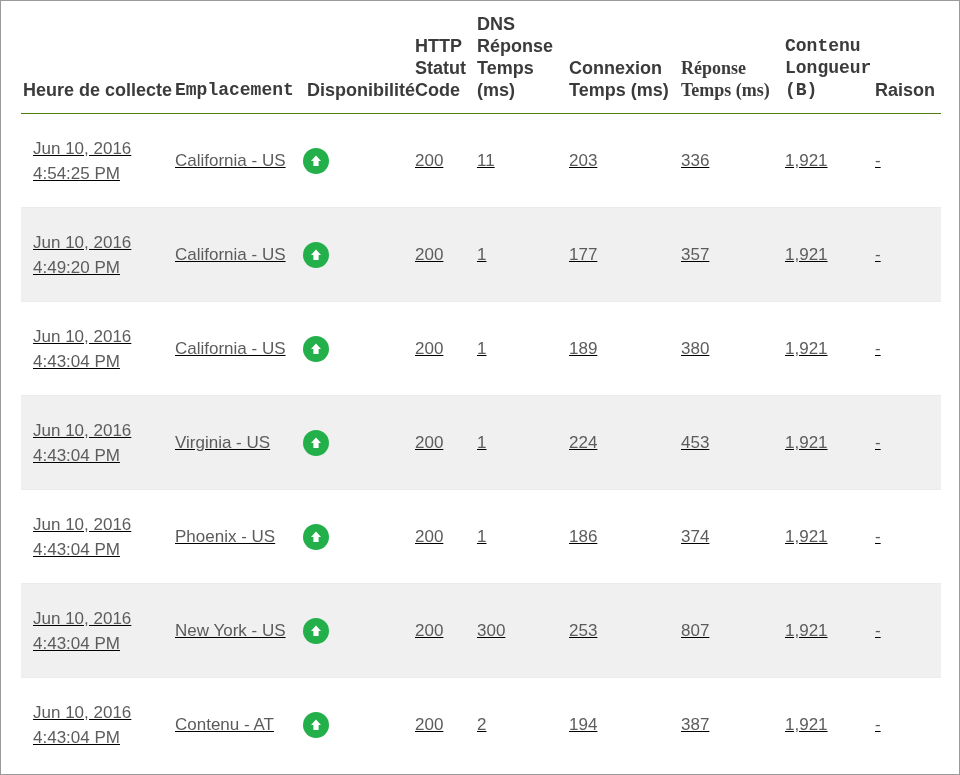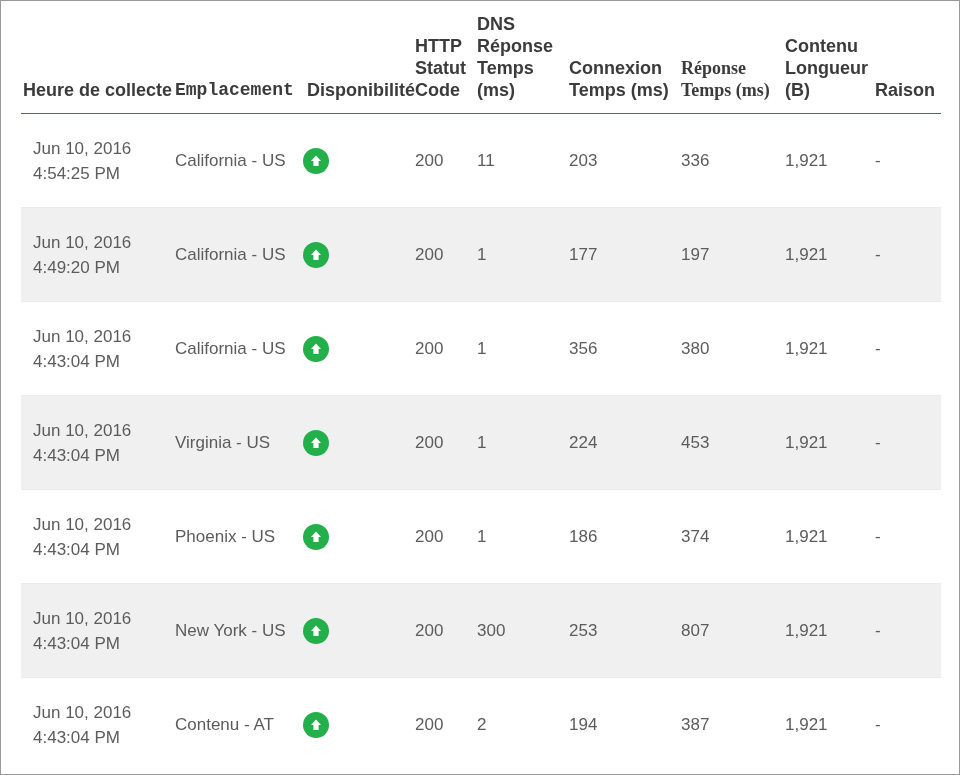--- a/index.html
+++ b/index.html
@@ -46,26 +46,27 @@
   thead tr {
     height: 108px;
   }
   th.c-time      { width: 152px; padding-left: 2px; }
   th.c-location  { width: 128px; font-family: Liberation Mono, monospace; }
   th.c-avail     { width: 112px; text-align: right; }
   th.c-http      { width: 62px; margin-left: 36px;  }
   th.c-dns       { width: 92px;  }
   th.c-conn      { width: 112px; }
   th.c-resp      { width: 104px; font-family: Liberation Serif, serif; }
-  th.c-content   { width: 90px;  }
+  th.c-content   { width: 90px; font-family: Liberation Mono, monospace;  }
   th.c-reason    { width: 66px;  }
 
   
   tbody tr {
     height: 94px;
+    text-decoration: underline;
   }
   tbody tr.alt td {
     background: #f0f0f0;
   }
   tbody td {
     font-size: 17px;
     color: #5c5c5c;
     vertical-align: middle;
     padding: 0;
     line-height: 25px;
@@ -141,36 +142,36 @@
               <span class="date">Jun 10, 2016</span>
               <span class="time">4:49:20 PM</span>
             </td>
             <td class="c-location">California - US</td>
             <td class="c-avail"><span class="avail-icon" style="background: rgb(35, 176, 75);"><svg width="14" height="14" viewBox="0 0 14 14" aria-hidden="true">
                   <path d="M7 1.6 L12 7.1 L9.6 7.1 L9.6 11.9 L4.4 11.9 L4.4 7.1 L2 7.1 Z" fill="#ffffff"></path>
                 </svg></span></td>
             <td class="c-http">200</td>
             <td class="c-dns">1</td>
             <td class="c-conn">177</td>
-            <td class="c-resp">197</td>
+            <td class="c-resp">357</td>
             <td class="c-content">1,921</td>
             <td class="c-reason">-</td>
           </tr>
           <tr>
             <td class="c-time">
               <span class="date">Jun 10, 2016</span>
               <span class="time">4:43:04 PM</span>
             </td>
             <td class="c-location">California - US</td>
             <td class="c-avail"><span class="avail-icon" style="background: rgb(35, 176, 75);"><svg width="14" height="14" viewBox="0 0 14 14" aria-hidden="true">
                   <path d="M7 1.6 L12 7.1 L9.6 7.1 L9.6 11.9 L4.4 11.9 L4.4 7.1 L2 7.1 Z" fill="#ffffff"></path>
                 </svg></span></td>
             <td class="c-http">200</td>
             <td class="c-dns">1</td>
-            <td class="c-conn">356</td>
+            <td class="c-conn">189</td>
             <td class="c-resp">380</td>
             <td class="c-content">1,921</td>
             <td class="c-reason">-</td>
           </tr>
           <tr class="alt">
             <td class="c-time">
               <span class="date">Jun 10, 2016</span>
               <span class="time">4:43:04 PM</span>
             </td>
             <td class="c-location">Virginia - US</td>

